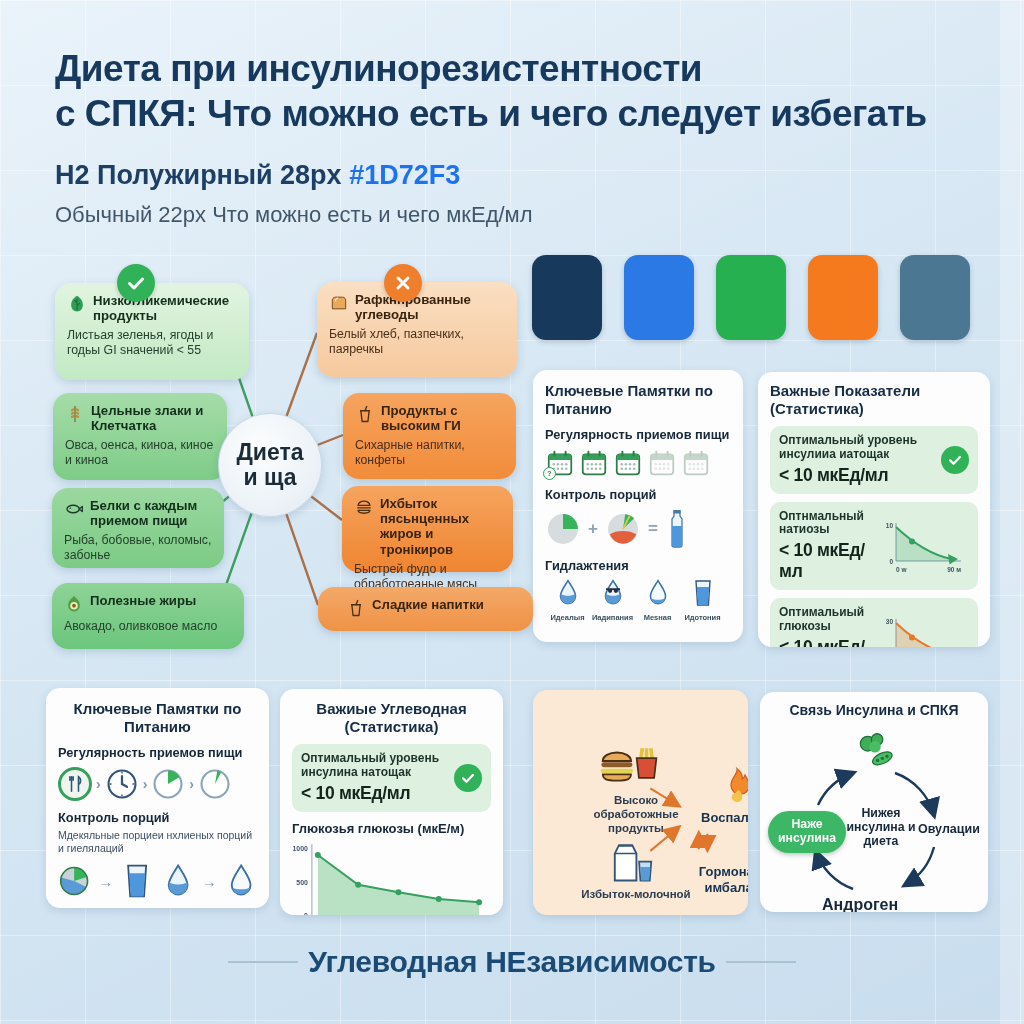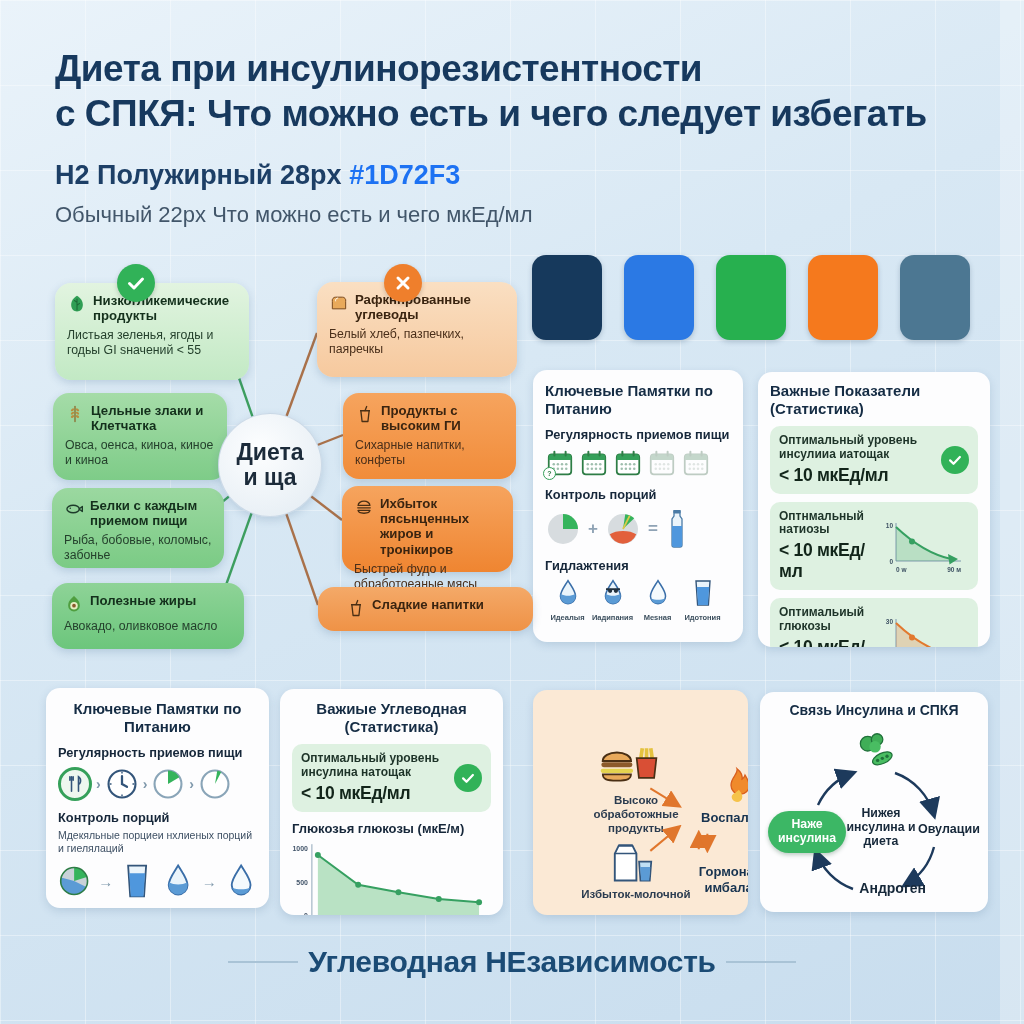--- a/index.html
+++ b/index.html
@@ -133,21 +133,21 @@
   .wl3{left:110px;top:74px;width:100px;}
   .wl4{left:108px;top:128px;width:104px;}
   .warn-arrows{position:absolute;inset:0;width:100%;height:100%;pointer-events:none;}
   .wa{stroke:#e0762c;stroke-width:2.6;fill:none;}
 
   .cycle-svg{position:absolute;left:14px;top:34px;width:200px;height:180px;}
   .cyc{stroke:#1d3a5c;stroke-width:2.4;fill:none;}
   .f-title{text-align:center;font-size:14px;font-weight:800;color:#152c44;}
   .f-broc{position:absolute;left:92px;top:40px;width:46px;height:38px;} .f-broc svg{width:100%;height:100%;}
   .f-right{position:absolute;left:158px;top:130px;width:68px;font-size:12.5px;font-weight:700;color:#16283a;}
-  .f-bottom{position:absolute;left:62px;top:188px;width:104px;text-align:right;font-size:14px;font-weight:700;color:#16283a;}
+  .f-bottom{position:absolute;left:62px;top:204px;width:104px;text-align:left;font-size:16px;font-weight:700;color:#16283a;}
   .f-pill{position:absolute;left:8px;top:119px;width:78px;height:42px;border-radius:21px;background:#3cb765;
           color:#fff;font-size:12.3px;font-weight:700;display:flex;align-items:center;justify-content:center;
           text-align:center;line-height:1.12;box-shadow:0 2px 4px rgba(40,90,60,.3);}
   .f-center{position:absolute;left:86px;top:114px;width:70px;text-align:center;
             font-size:12.3px;font-weight:700;color:#16283a;line-height:1.15;}
 
   .footer{position:absolute;left:0;top:945px;width:1024px;display:flex;align-items:center;justify-content:center;gap:10px;}
   .footer .dash{width:70px;height:2px;background:#a9c3d6;}
   .footer .ftx{font-size:30px;font-weight:800;color:#1b4b75;letter-spacing:-.3px;}
 </style>

